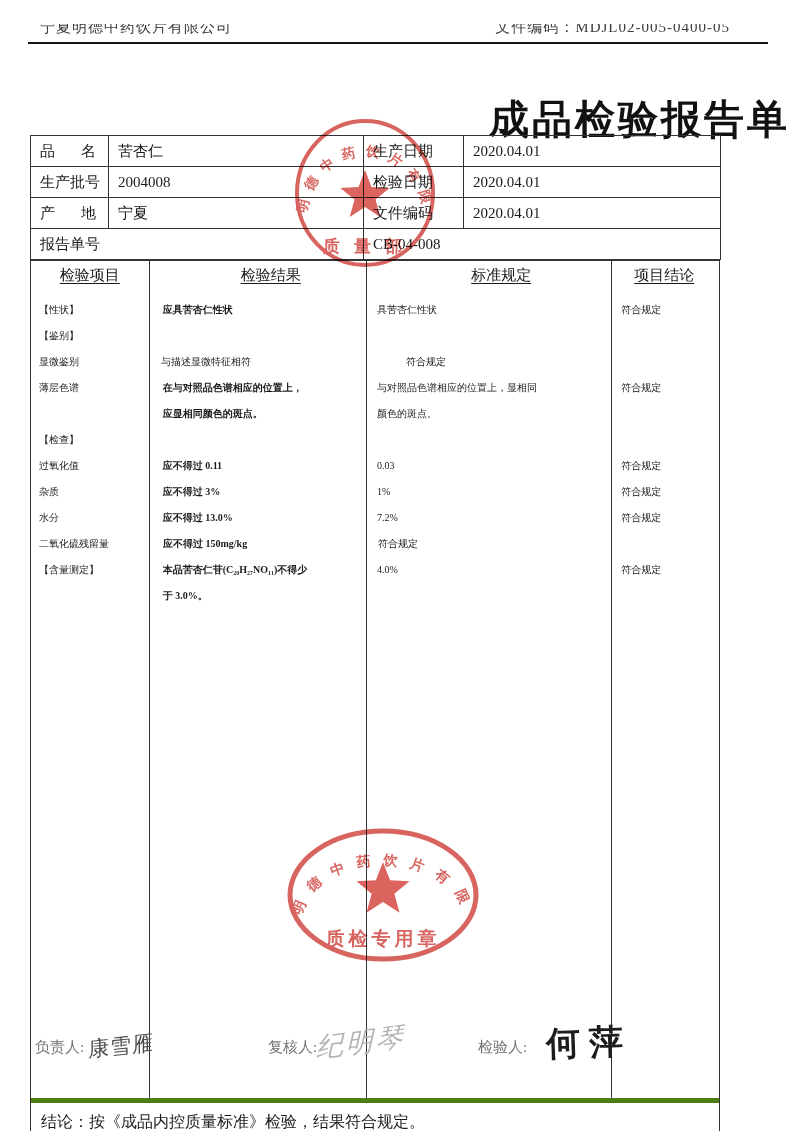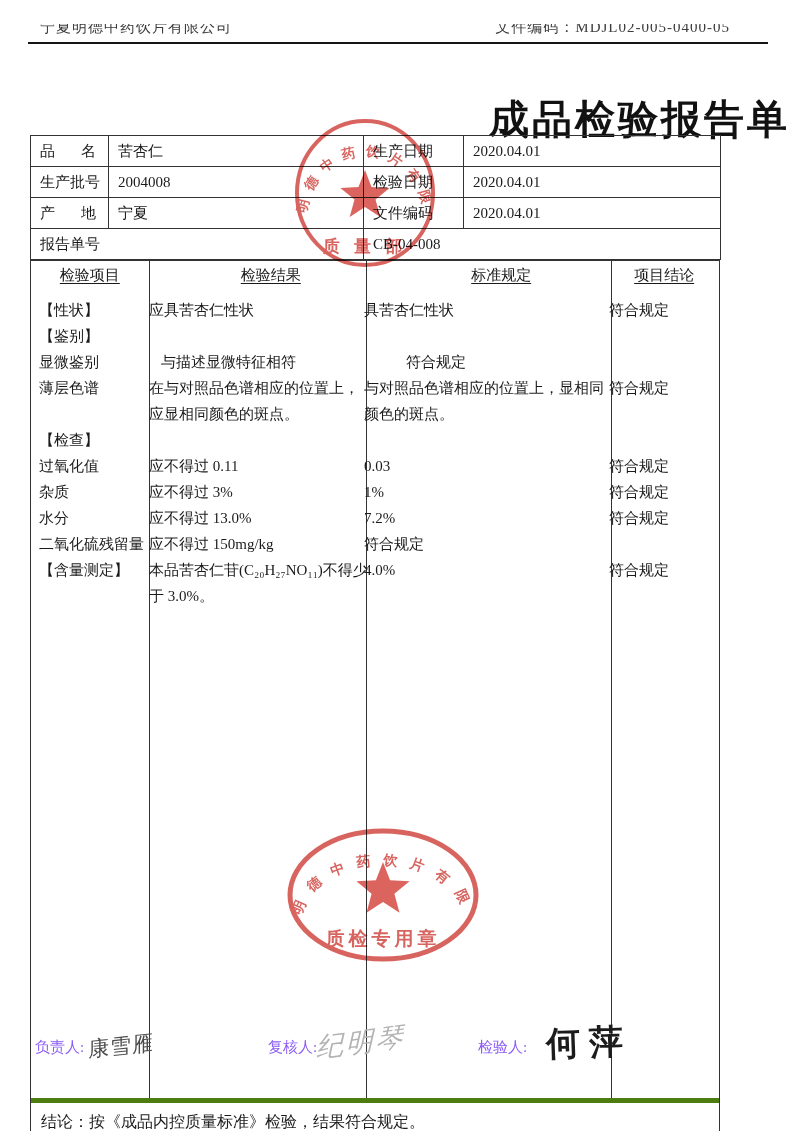--- a/index.html
+++ b/index.html
@@ -25,32 +25,32 @@
   .lab2-in{display:flex;justify-content:space-between;padding:0 12px 0 9px;}
   
   .main-table{position:absolute;left:30px;top:260px;width:690px;height:877px;border:1px solid #333;box-sizing:border-box;}
   .vline{position:absolute;top:0;bottom:37px;width:1px;background:#333;}
   .v1{left:118px}.v2{left:335px}.v3{left:580px}
   .thead{position:absolute;top:5px;left:0;right:0;display:flex;font-size:15px;}
   .thead .th{text-align:center;}
   .th span{text-decoration:underline;text-underline-offset:3px;}
   .th1{width:118px}.th2{width:217px}.th3{width:245px}.th4{width:110px}
   .rows{position:absolute;top:36px;left:0;right:0;}
-  .brow{display:flex;font-size:15px;line-height:26px;}
+  .brow{display:flex;font-size:10px;line-height:26px;}
   .brow .c1{width:110px;padding-left:8px;}
-  .brow .c2{width:203px;}
+  .brow .c2{width:203px;padding-left:14px;font-weight:bold;}
   .brow .c3{width:233px;padding-left:12px;}
   .brow .c4{width:98px;padding-left:12px;}
   .brow div{white-space:nowrap;overflow:visible;}
   
   .conclusion{position:absolute;left:0;right:0;bottom:0;height:38px;border-top:5px solid #4d7c0f;
               font-size:16px;line-height:37px;padding-left:10px;box-sizing:border-box;}
   
   .sig-row{position:absolute;left:30px;top:1028px;width:720px;height:70px;font-size:15px;}
-  .sig-label{position:absolute;top:10px;color:#8b5cf6;}
+  .sig-label{position:absolute;top:10px;color:#737373;}
   .sig-l1{left:5px}.sig-l2{left:238px}.sig-l3{left:448px}
   .sig-name{position:absolute;white-space:nowrap;}
   .sig-n1{left:58px;top:4px;font-size:21px;color:#4a4a4a;letter-spacing:1px;transform:rotate(-6deg) skewX(-6deg);}
   .sig-n2{left:288px;top:-4px;font-size:27px;color:#b3b3b3;letter-spacing:3px;transform:rotate(-7deg) skewX(-20deg);}
   .sig-n3{left:516px;top:-8px;font-size:34px;font-weight:bold;color:#1c1c1c;letter-spacing:9px;transform:rotate(-2deg);}
   
   .stamp{position:absolute;mix-blend-mode:multiply;opacity:.82;}
   .stamp-top{left:292px;top:116px;}
   .stamp-bottom{left:283px;top:826px;}
 </style>

